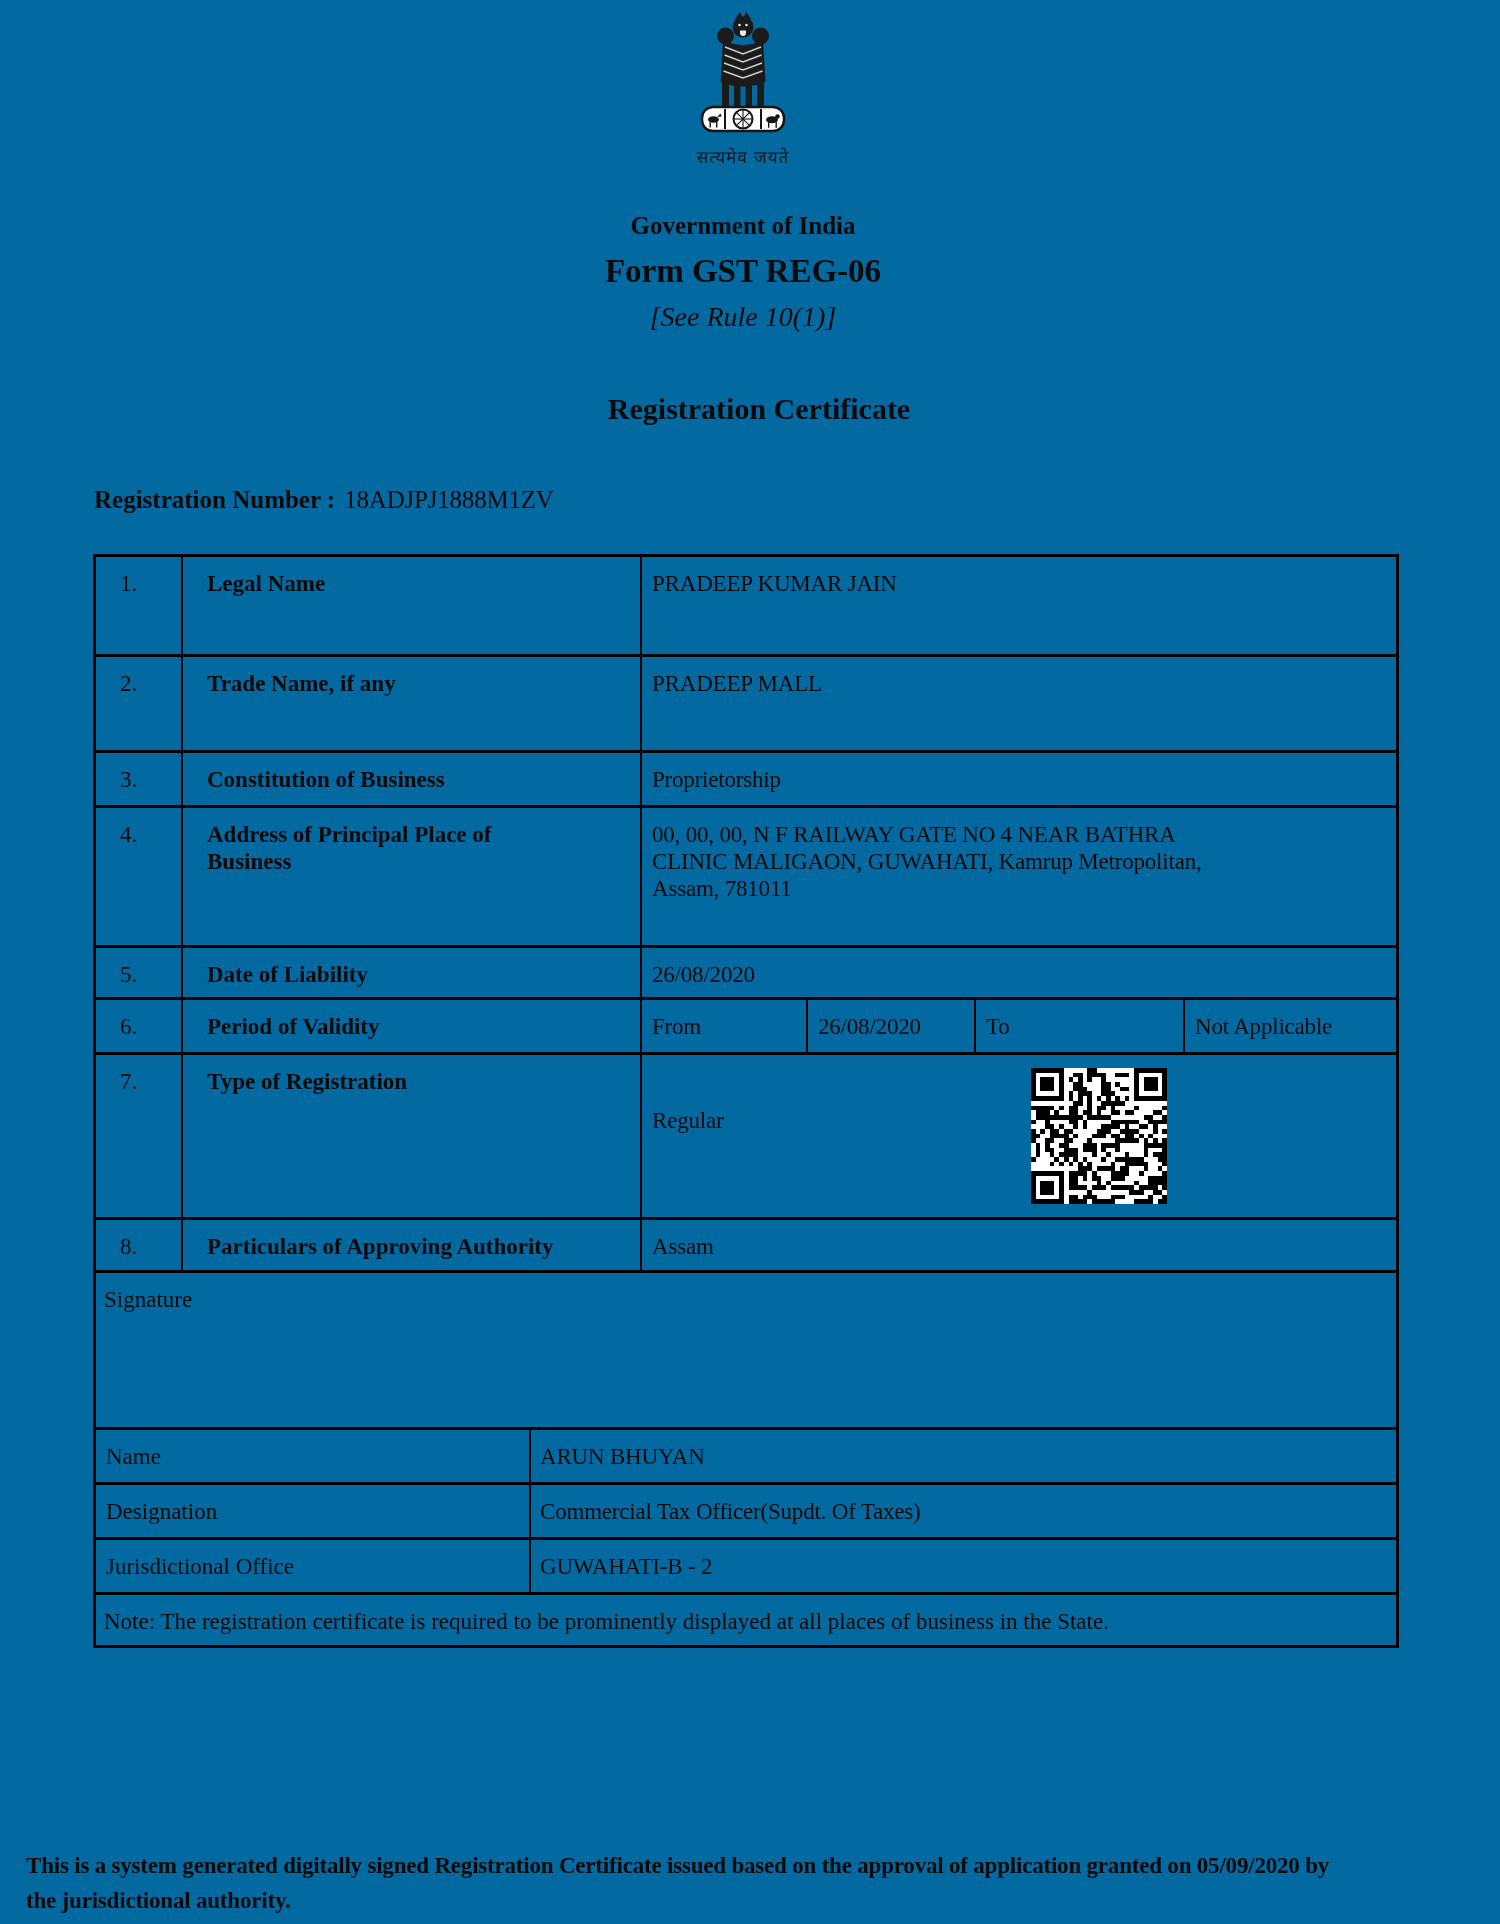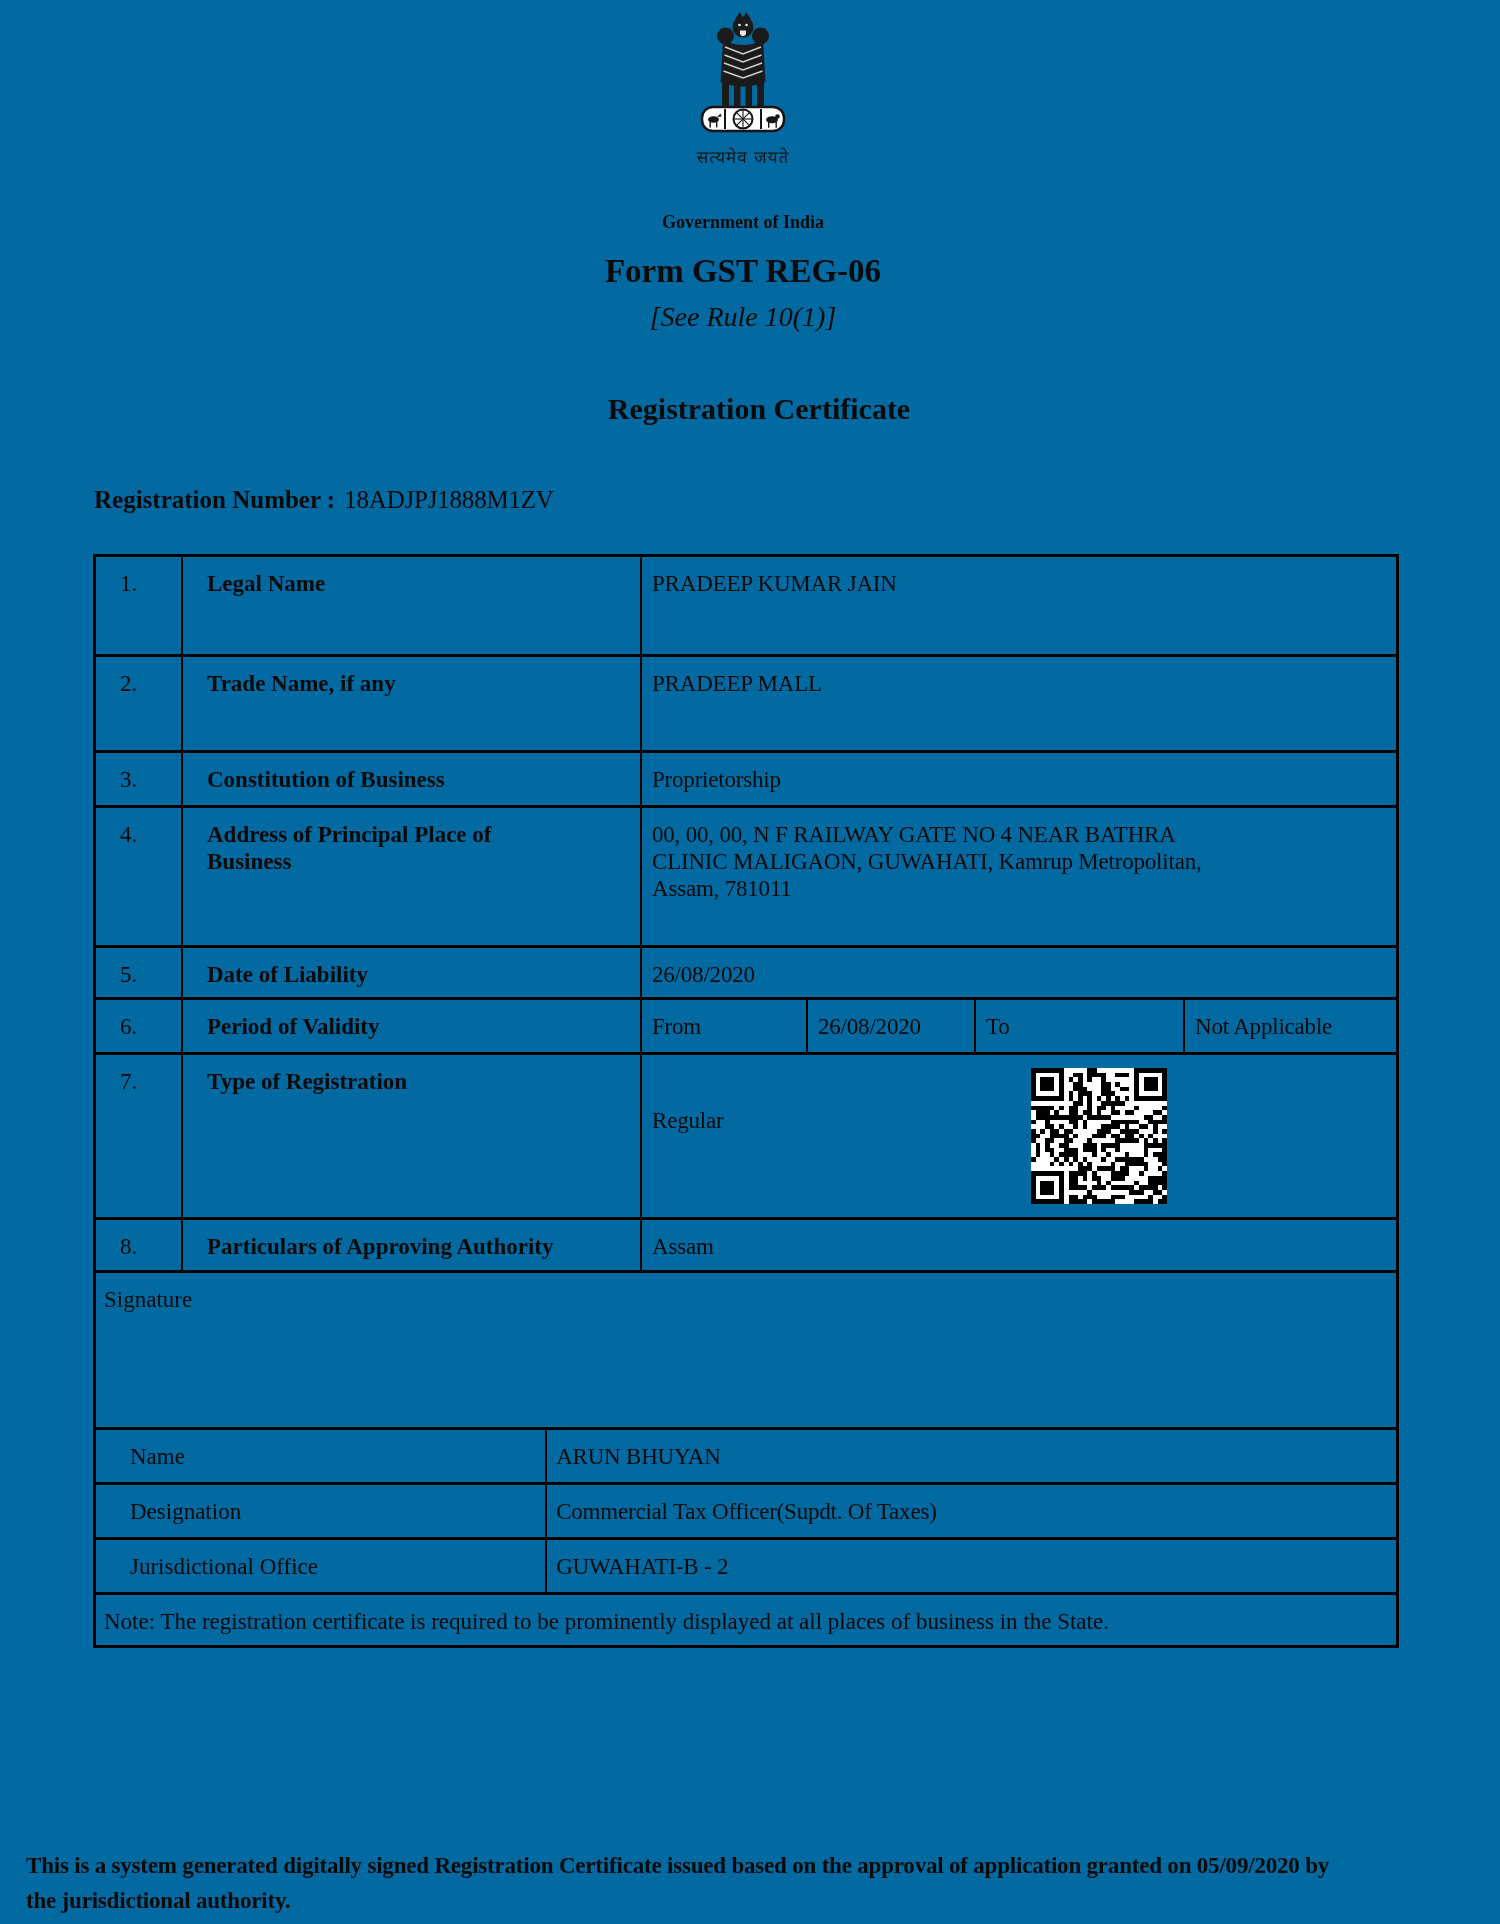--- a/index.html
+++ b/index.html
@@ -9,21 +9,21 @@
     height:1924px;
     background:#0369a1;
     color:#0a0a0a;
     font-family:"Liberation Serif","DejaVu Serif",serif;
     overflow:hidden;
   }
   .centered{position:absolute;left:0;right:14px;text-align:center;}
   .emblem-wrap{top:6px;}
   .emblem-wrap svg{display:block;margin:0 auto;}
   .motto{margin-top:3px;font-family:"DejaVu Sans",sans-serif;font-size:17px;letter-spacing:1px;color:#161616;}
-  .h-gov{top:212px;font-size:18px;font-weight:bold;}
+  .h-gov{top:212px;font-size:25px;font-weight:bold;}
   .h-form{top:253px;font-size:33px;font-weight:bold;}
   .h-rule{top:301px;font-size:28px;font-style:italic;}
   .h-cert{top:392px;font-size:30px;font-weight:bold;margin-left:32px;}
   .regline{position:absolute;top:486px;left:94px;font-size:25px;}
   .regline .lblb{font-weight:bold;}
   .regline .regval{margin-left:9px;letter-spacing:-0.2px;}
 
   .tbl{
     position:absolute;top:554px;left:93px;width:1306px;
     border:3px solid #000;box-sizing:border-box;
@@ -40,21 +40,21 @@
   .sub1,.sub2,.sub3,.sub4{padding-left:10px;letter-spacing:-0.2px;}
   .r1{height:97px;}.r2{height:96px;}.r3{height:55px;}.r4{height:140px;}
   .r5{height:52px;}.r6{height:55px;}.r7{height:165px;}.r8{height:53px;}
   .rsig{height:157px;}
   .ro1,.ro2,.ro3{height:55px;}.ro4{height:56px;}
   .rnote{height:53px;}
   .valr7{position:relative;}
   .valr7 .regtext{display:block;padding-top:12px;}
   .qr{position:absolute;left:387px;top:13px;width:140px;height:136px;}
   .full{width:1300px;padding-left:8px;}
-  .olbl{width:435px;margin-left:24px;}
+  .olbl{width:435px;}
   .oval{width:865px;padding-left:9px;letter-spacing:-0.2px;}
   .footer{
     position:absolute;top:1848px;left:26px;width:1460px;
     font-size:23px;font-weight:bold;line-height:35px;
     white-space:pre-line;letter-spacing:-0.2px;
   }
 </style>
 </head>
 <body>
 

